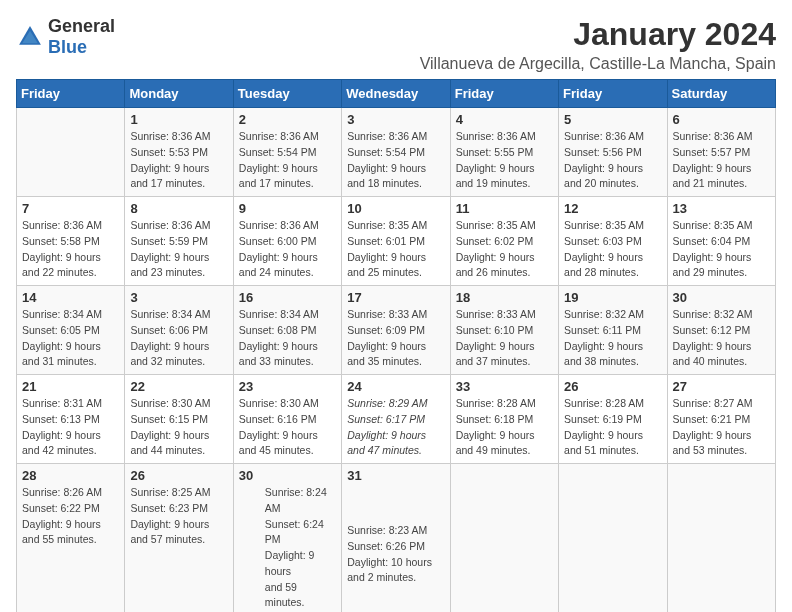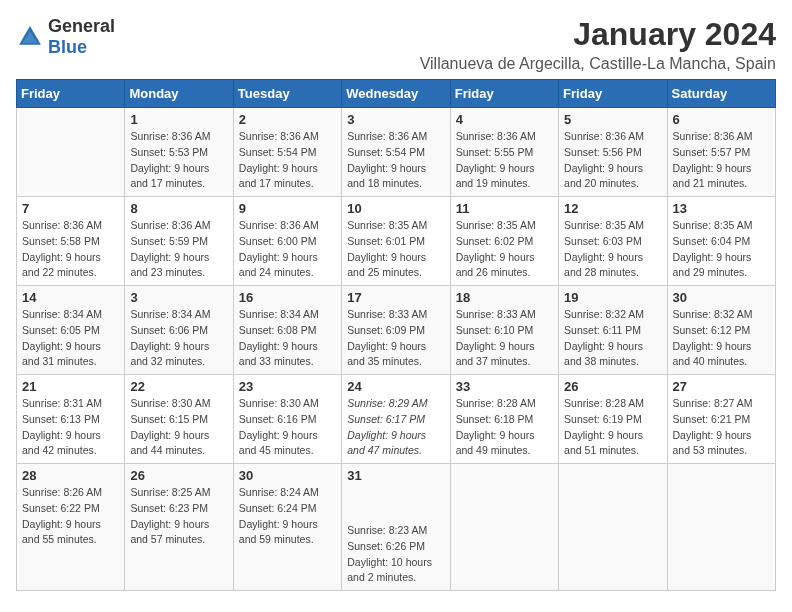--- a/index.html
+++ b/index.html
@@ -321,21 +321,21 @@
         </td>
         <td>
           <span class="day-number">26</span>
           <div class="day-info" style="white-space: pre-line;">Sunrise: 8:25 AM
 Sunset: 6:23 PM
 Daylight: 9 hours
 and 57 minutes.</div>
         </td>
         <td>
           <span class="day-number">30</span>
-          <div class="day-info" style="white-space: pre-line;">Sunrise: 8:24 AM
+          <div class="day-info" style="white-space: pre-line; margin-left: 26px;">Sunrise: 8:24 AM
 Sunset: 6:24 PM
 Daylight: 9 hours
 and 59 minutes.</div>
         </td>
         <td>
           <span class="day-number">31</span>
           <div class="day-info" style="white-space: pre-line; margin-top: 40px;">Sunrise: 8:23 AM
 Sunset: 6:26 PM
 Daylight: 10 hours
 and 2 minutes.</div>

